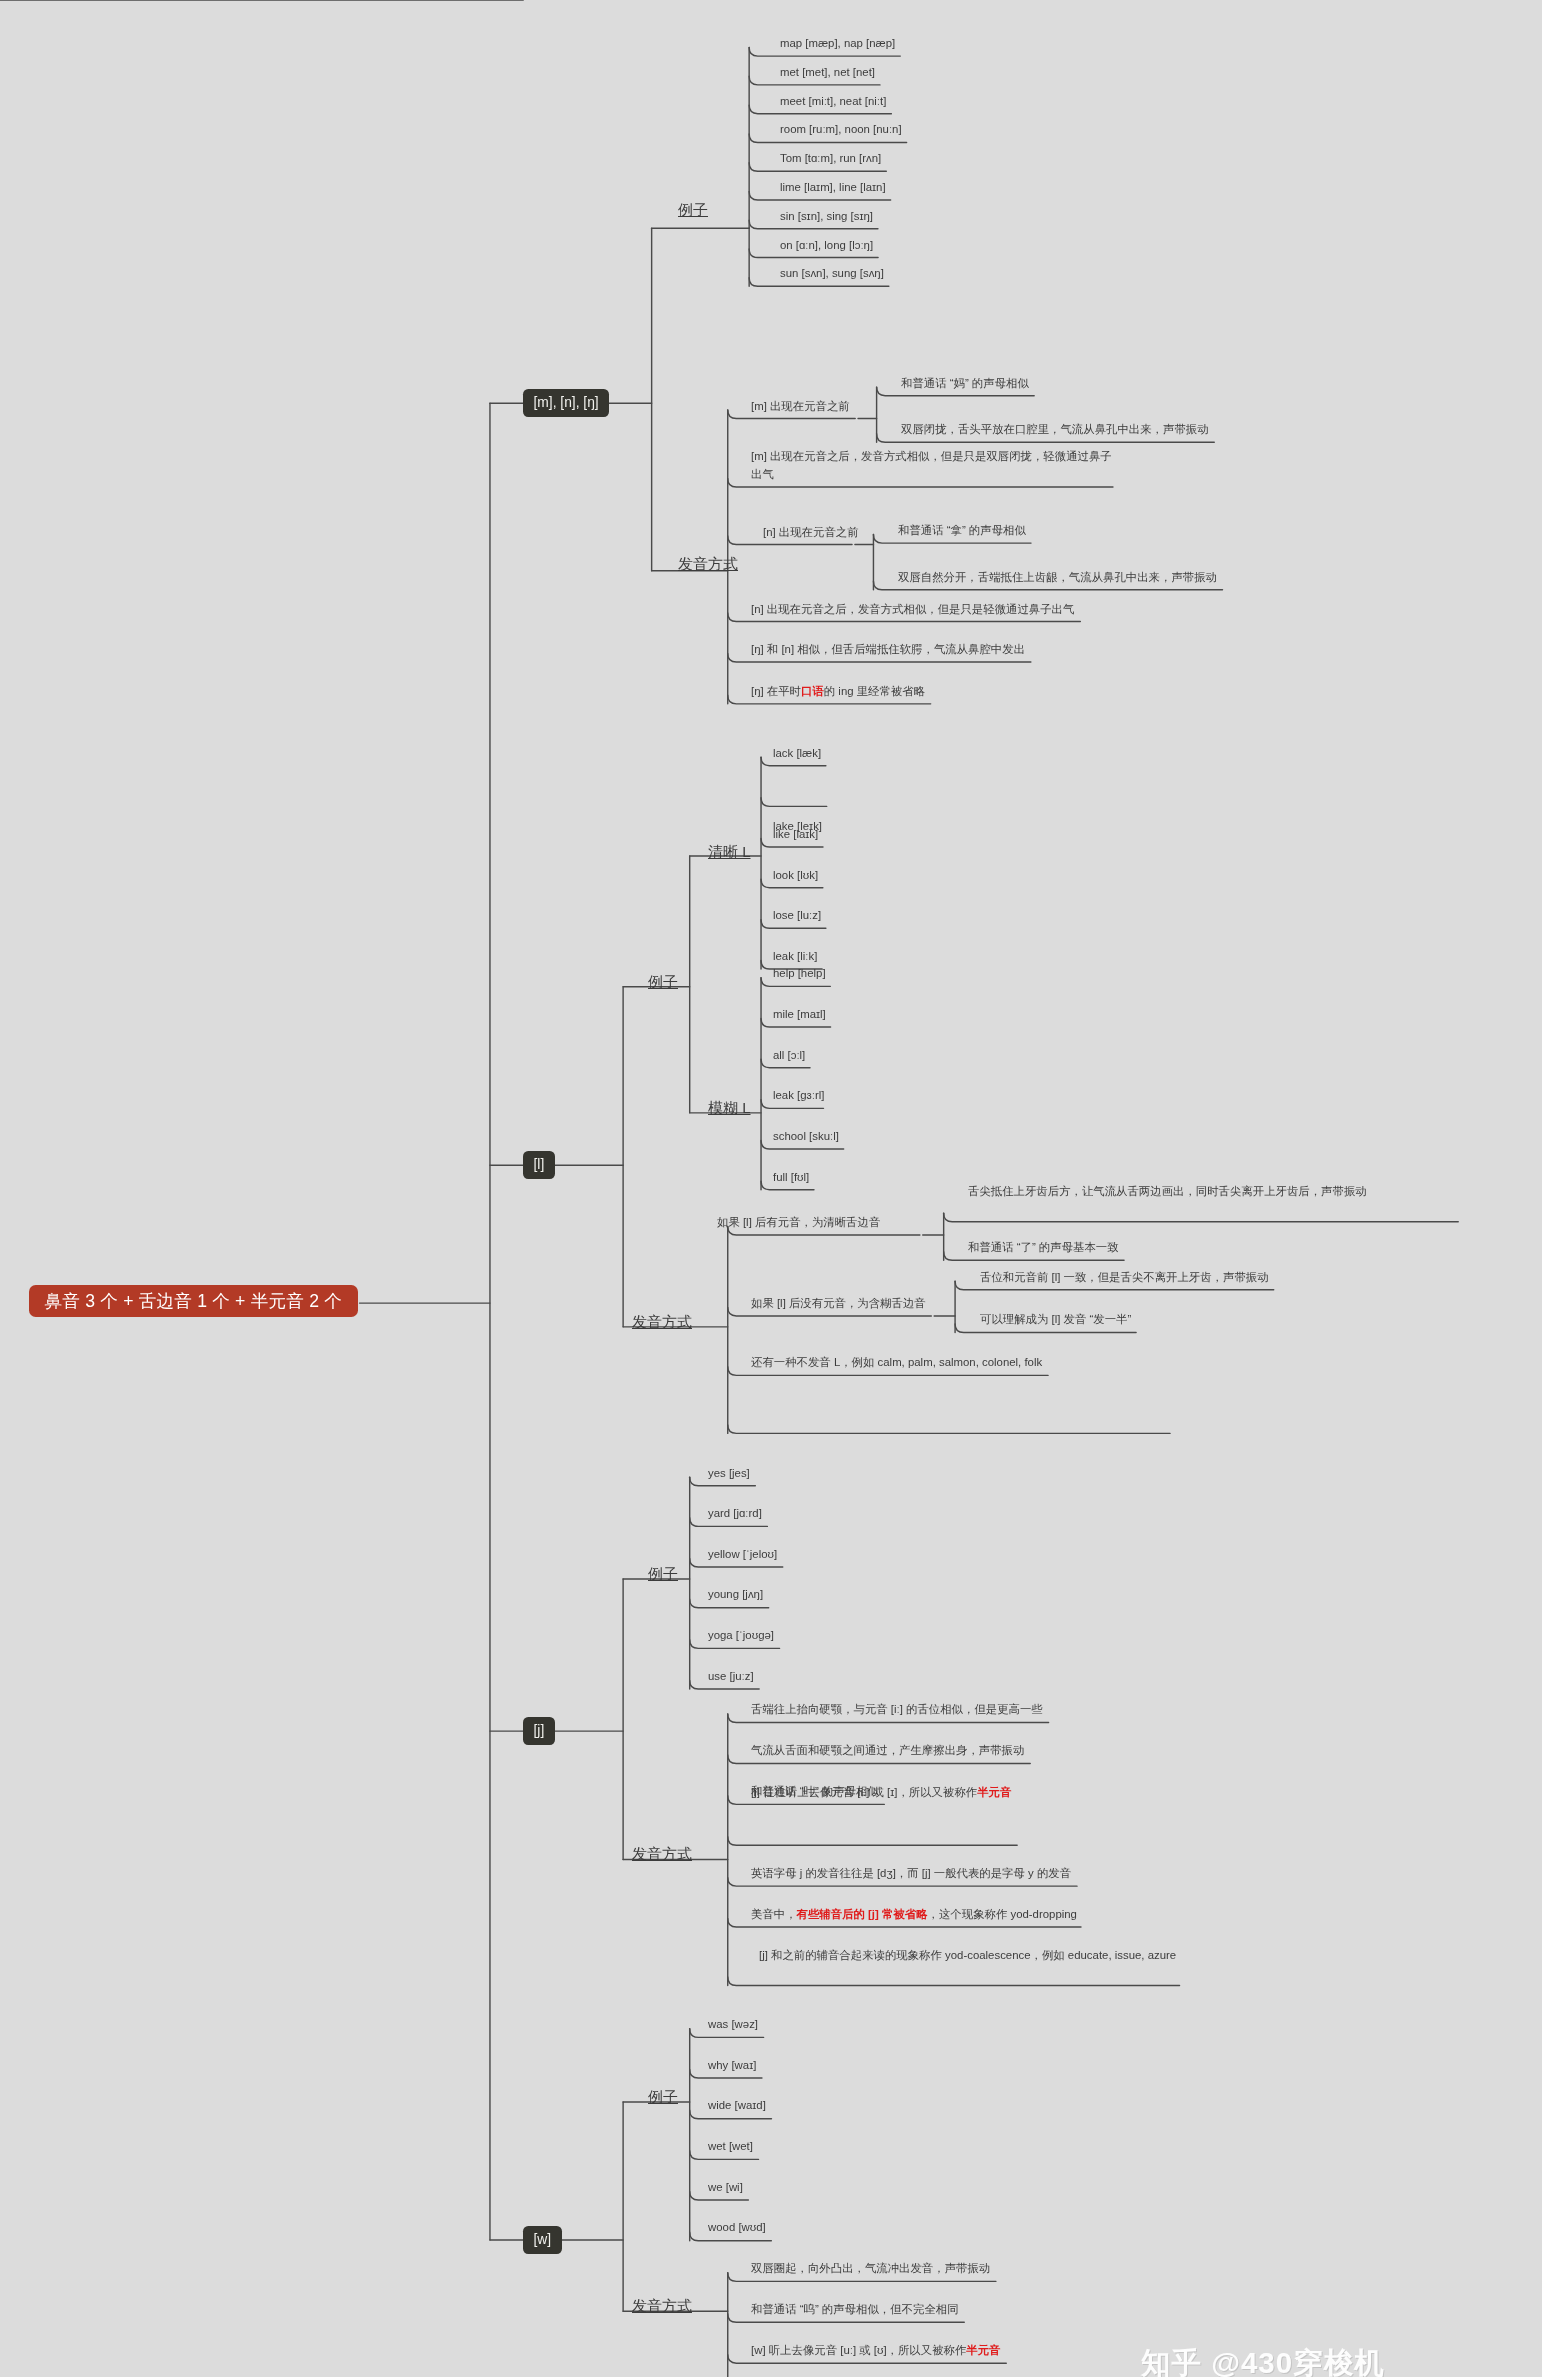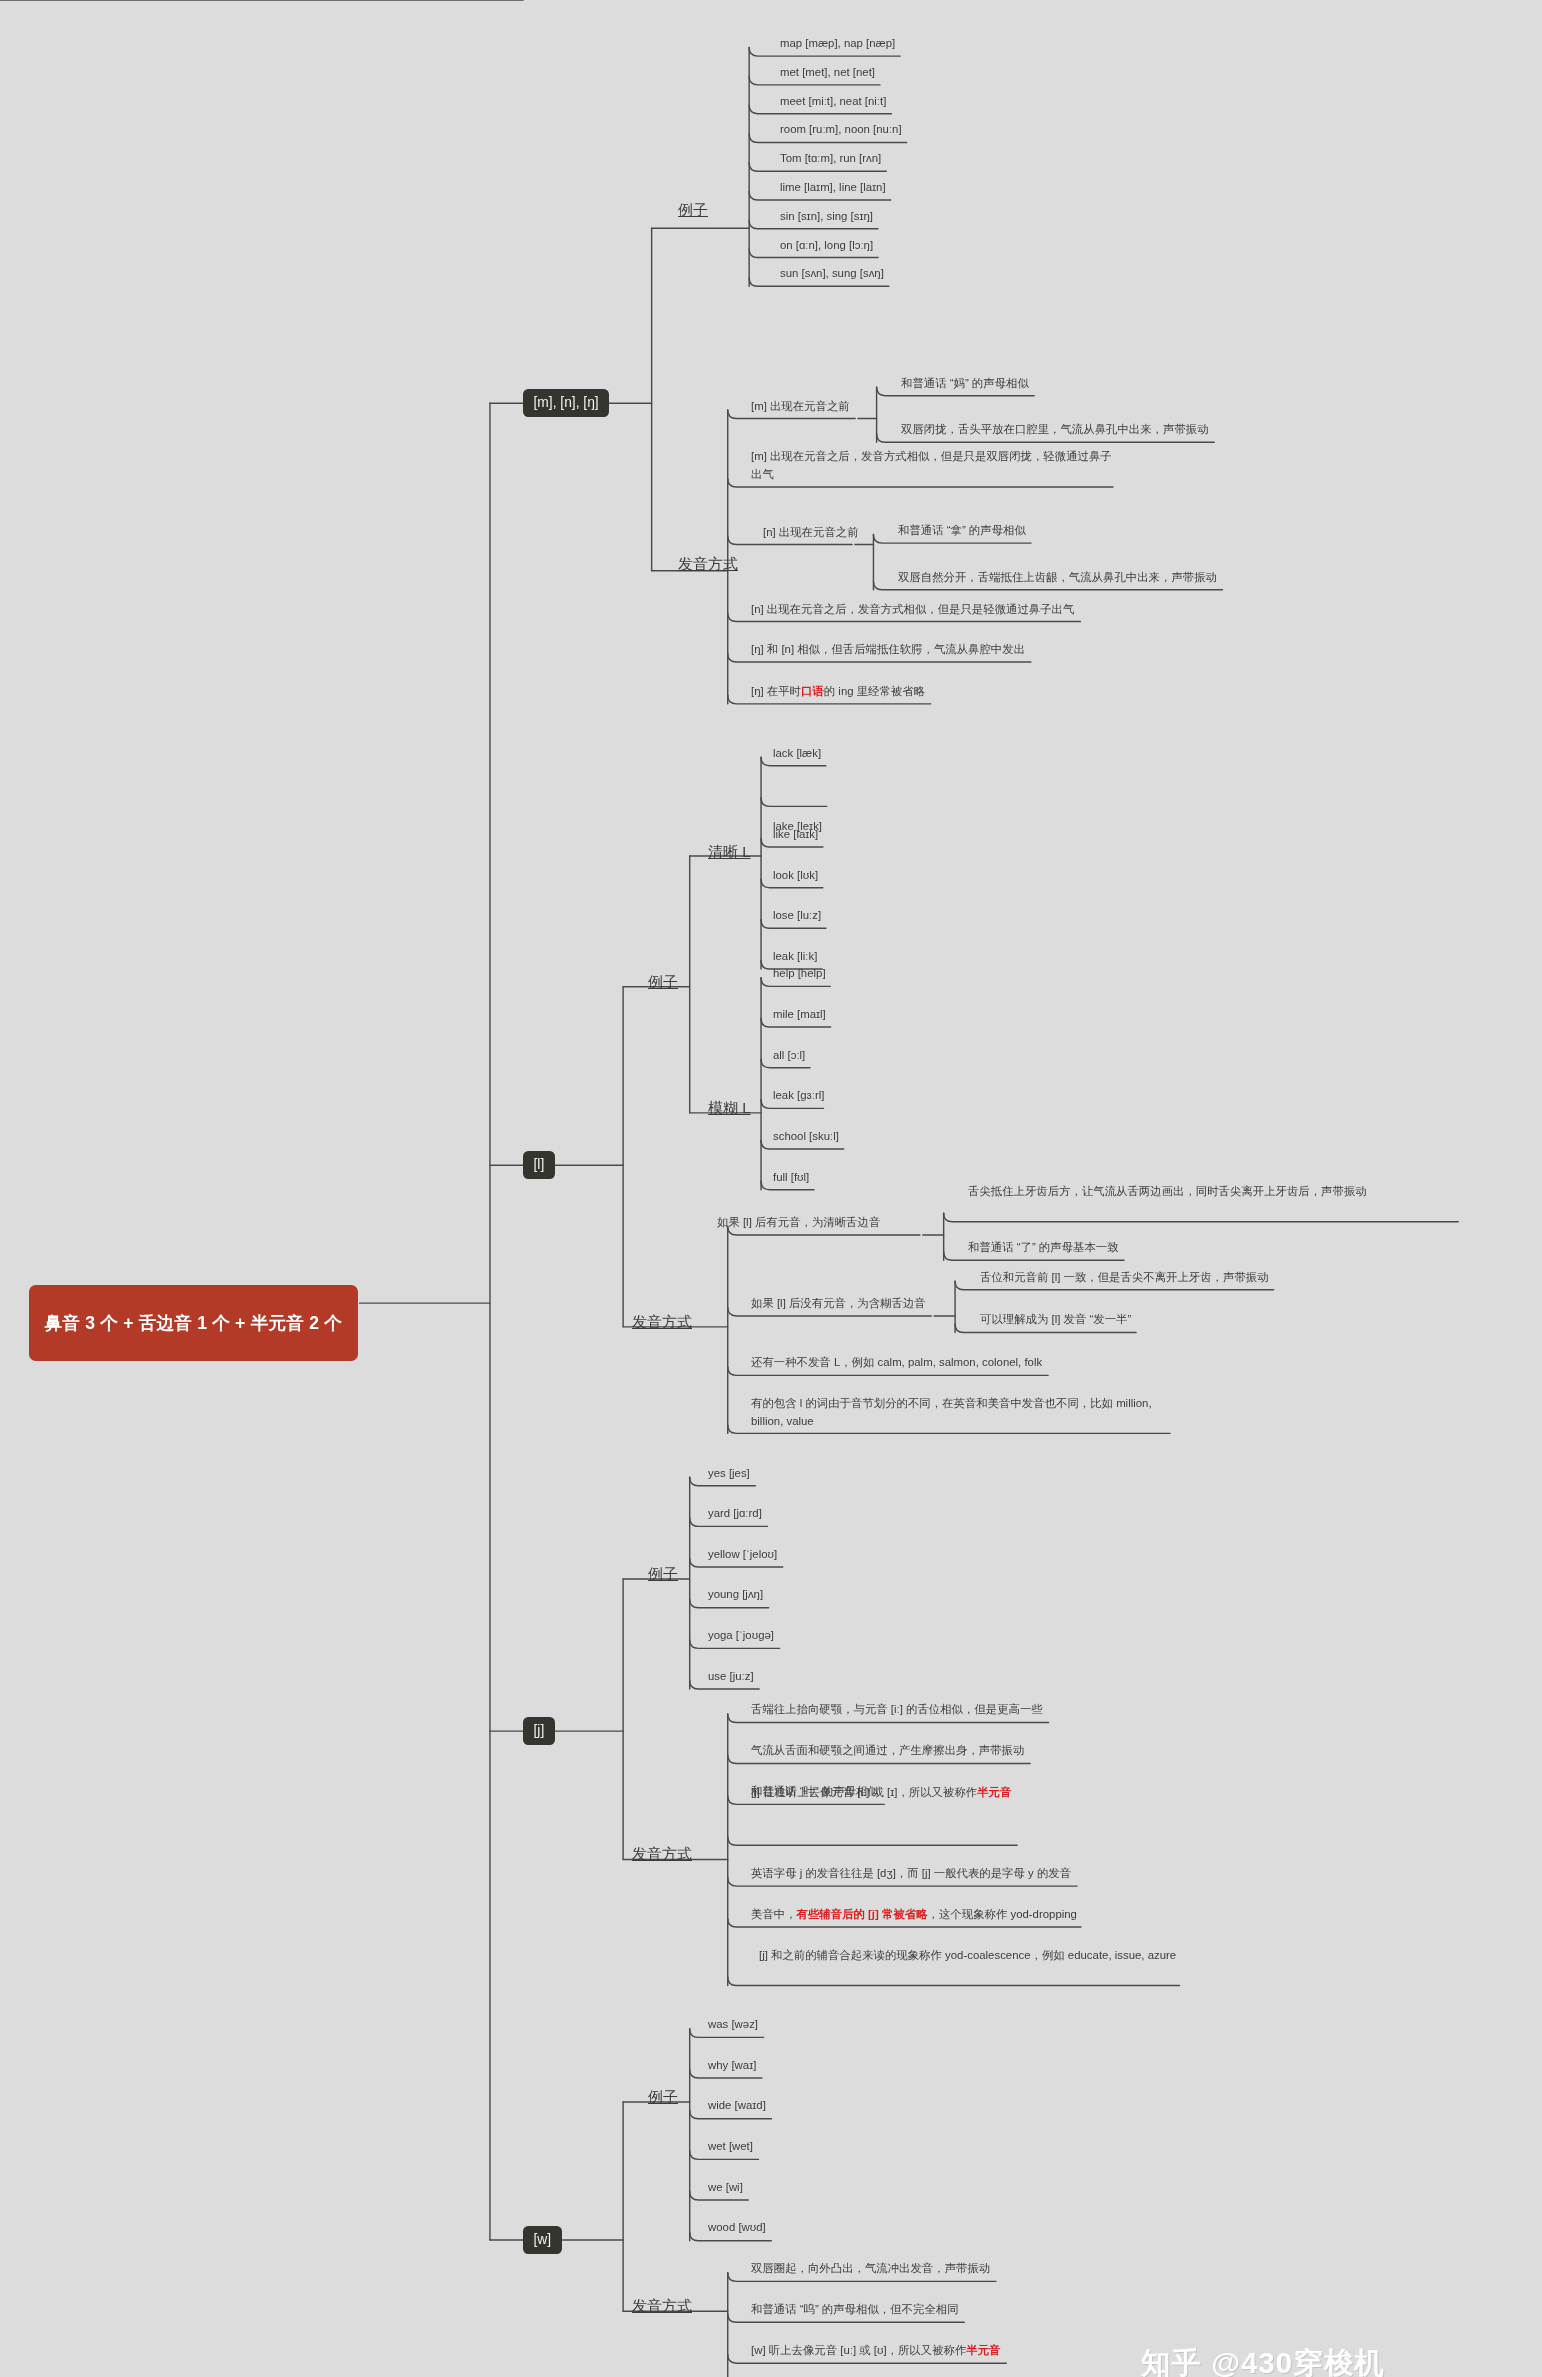--- a/index.html
+++ b/index.html
@@ -13,23 +13,23 @@
   #canvas{position:absolute;inset:0;width:1543px;height:2454px;}
   #links{position:absolute;left:0;top:0;width:1543px;height:2454px;pointer-events:none;}
 
   
   .root-node{
     position:absolute;
     background:#b33a26;
     color:#ffffff;
     border-radius:6.7px;
     font-size:17.6px;
-    font-weight:700;
+    font-weight:400;
     letter-spacing:0.2px;
-    padding:28px 16px;
+    padding:6px 16px;
     white-space:nowrap;
     box-sizing:border-box;
     line-height:1.15;
   }
 
   
   .pill{
     position:absolute;
     background:#35352f;
     color:#f2f2ee;
@@ -229,21 +229,20 @@
     <div class="leaf" style="left: 773px; top: 1087px;">leak [gɜːrl]</div>
     <div class="leaf" style="left: 773px; top: 1128px;">school [skuːl]</div>
     <div class="leaf" style="left: 773px; top: 1169px;">full [fʊl]</div>
     <div class="leaf" style="left: 717px; top: 1214px;">如果 [l] 后有元音，为清晰舌边音</div>
     <div class="leaf wrap" style="left: 968px; top: 1183px; width: 490px;">舌尖抵住上牙齿后方，让气流从舌两边画出，同时舌尖离开上牙齿后，声带振动</div>
     <div class="leaf" style="left: 968px; top: 1239px;">和普通话 “了” 的声母基本一致</div>
     <div class="leaf" style="left: 751px; top: 1295px;">如果 [l] 后没有元音，为含糊舌边音</div>
     <div class="leaf" style="left: 980px; top: 1269px;">舌位和元音前 [l] 一致，但是舌尖不离开上牙齿，声带振动</div>
     <div class="leaf" style="left: 980px; top: 1311px;">可以理解成为 [l] 发音 “发一半”</div>
     <div class="leaf" style="left: 751px; top: 1354px;">还有一种不发音 L，例如 calm, palm, salmon, colonel, folk</div>
-    <div class="leaf wrap" style="left: 751px; top: 1395px; width: 418px;">有的包含 l 的词由于音节划分的不同，在英音和美音中发音也不同，比如 million, billion, value</div>
     <div class="blabel" style="left: 648px; top: 1563px;">例子</div>
     <div class="blabel" style="left: 632px; top: 1843px;">发音方式</div>
     <div class="leaf" style="left: 708px; top: 1465px;">yes [jes]</div>
     <div class="leaf" style="left: 708px; top: 1505px;">yard [jɑːrd]</div>
     <div class="leaf" style="left: 708px; top: 1546px;">yellow [ˈjeloʊ]</div>
     <div class="leaf" style="left: 708px; top: 1586px;">young [jʌŋ]</div>
     <div class="leaf" style="left: 708px; top: 1627px;">yoga [ˈjoʊgə]</div>
     <div class="leaf" style="left: 708px; top: 1668px;">use [juːz]</div>
     <div class="leaf" style="left: 751px; top: 1701px;">舌端往上抬向硬颚，与元音 [iː] 的舌位相似，但是更高一些</div>
     <div class="leaf" style="left: 751px; top: 1742px;">气流从舌面和硬颚之间通过，产生摩擦出身，声带振动</div>

